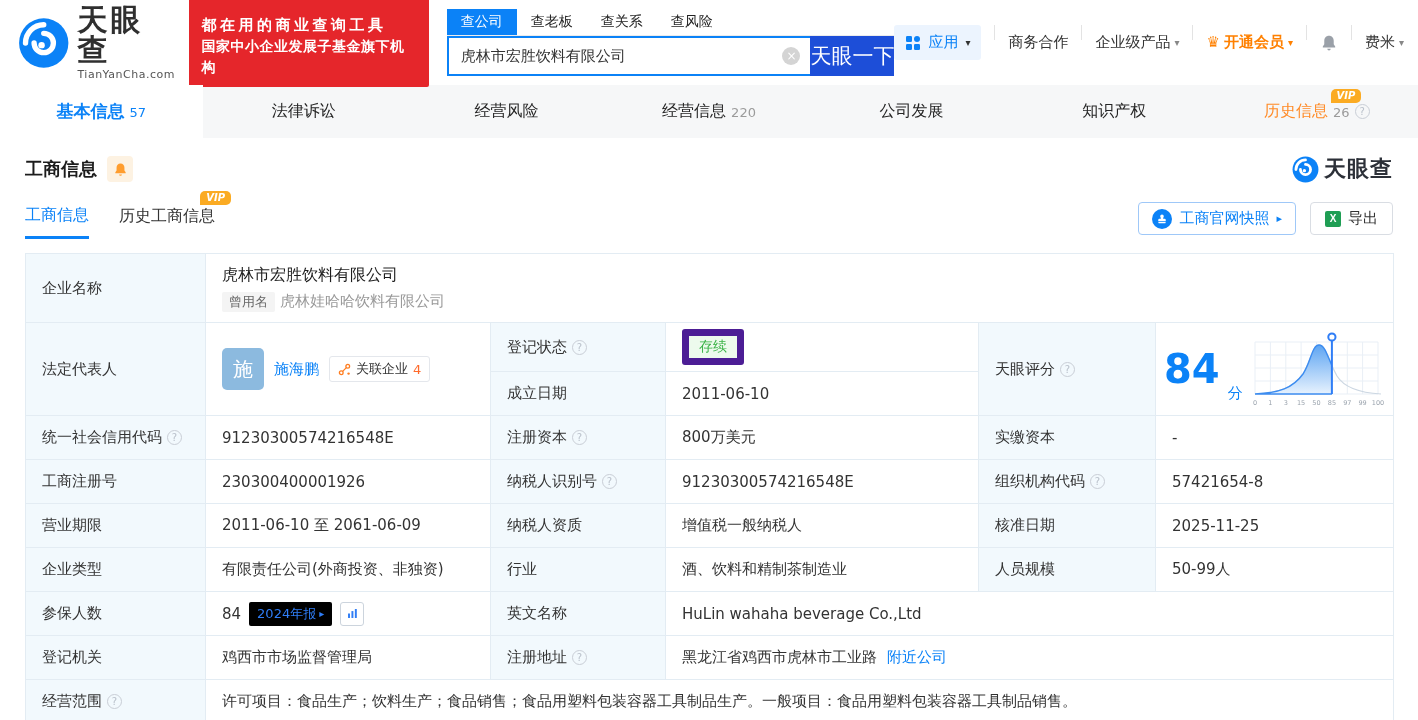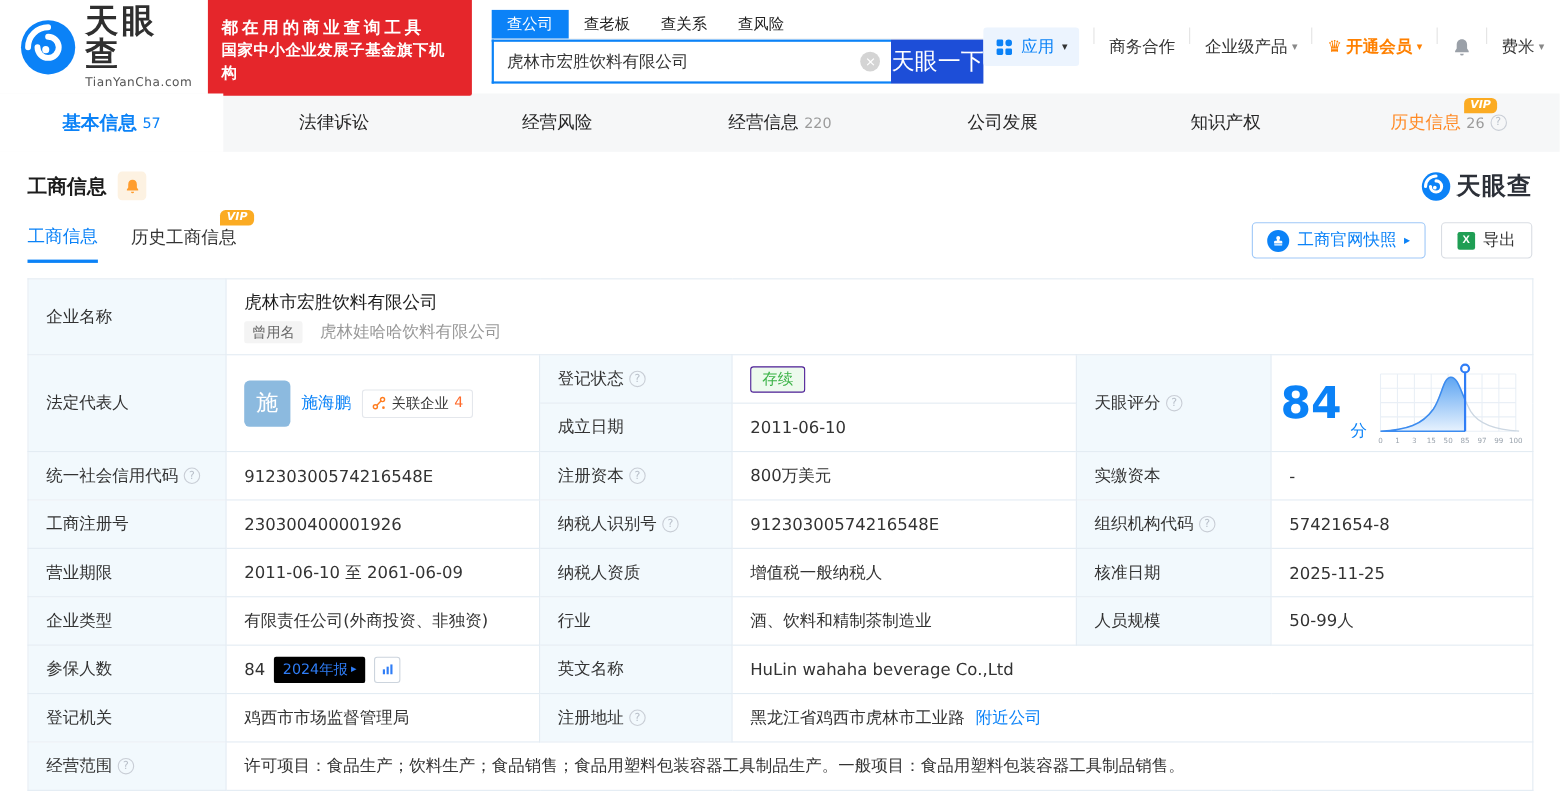--- a/index.html
+++ b/index.html
@@ -76,31 +76,31 @@
      font-weight:bold; line-height:16px; text-align:center; }
 
   
   table.info { border-collapse:collapse; table-layout:fixed; width:1368px; margin:12px 25px 0; }
   .info td { border:1px solid #e3ecf3; font-size:15px; padding:6px 16px; height:44px; vertical-align:middle;
      overflow:hidden; }
   .info td.lbl { background:#f2f9fd; color:#333; }
   .lblwrap { display:flex; align-items:center; gap:5px; }
   .r1 td { height:69px; }
   .company-name { font-size:16px; color:#1d1d1d; }
-  .former-line { margin-top:6px; display:flex; align-items:center; gap:16px; }
+  .former-line { margin-top:6px; display:flex; align-items:center; gap:5px; }
   .former-badge { background:#f4f4f4; color:#666; font-size:13px; padding:1px 7px; border-radius:2px; }
   .former-name { color:#999; font-size:15px; }
   .rep-wrap { display:flex; align-items:center; gap:10px; }
   .avatar { width:42px; height:42px; background:#8cbadf; border-radius:5px; color:#fff; font-size:20px;
      display:flex; align-items:center; justify-content:center; flex:none; }
   a.blue, .blue-link { color:#0b82f7; text-decoration:none; cursor:pointer; }
   .rel-badge { display:inline-flex; align-items:center; gap:5px; border:1px solid #e4e7ec; border-radius:3px;
      padding:3px 8px; font-size:13px; color:#333; cursor:pointer; }
   .rel-count { color:#ff6a2b; }
-  .status-badge { display:inline-block; background:#edfaed; border:1px solid #4c1d95; color:#3cb348;
+  .status-badge { display:inline-block; background:#edfaed; border:7px solid #4c1d95; color:#3cb348;
      font-size:14px; padding:2px 10px; border-radius:3px; }
   .score-wrap { display:flex; align-items:center; gap:8px; }
   .score-num { font-size:40px; font-weight:bold; color:#0b82f7; line-height:1; }
   .score-unit { font-size:15px; color:#0b82f7; align-self:flex-end; margin-bottom:5px; }
   .insured-wrap { display:flex; align-items:center; gap:8px; }
   .report-badge { display:inline-flex; align-items:center; gap:3px; background:#000000; color:#2f7df6;
      font-size:13px; padding:3px 8px; border-radius:2px; cursor:pointer; }
   .chart-btn { width:24px; height:24px; border:1px solid #ccd4dd; border-radius:3px; background:#fff;
      display:flex; align-items:center; justify-content:center; cursor:pointer; }
   .addr-wrap { display:flex; align-items:center; gap:10px; }

